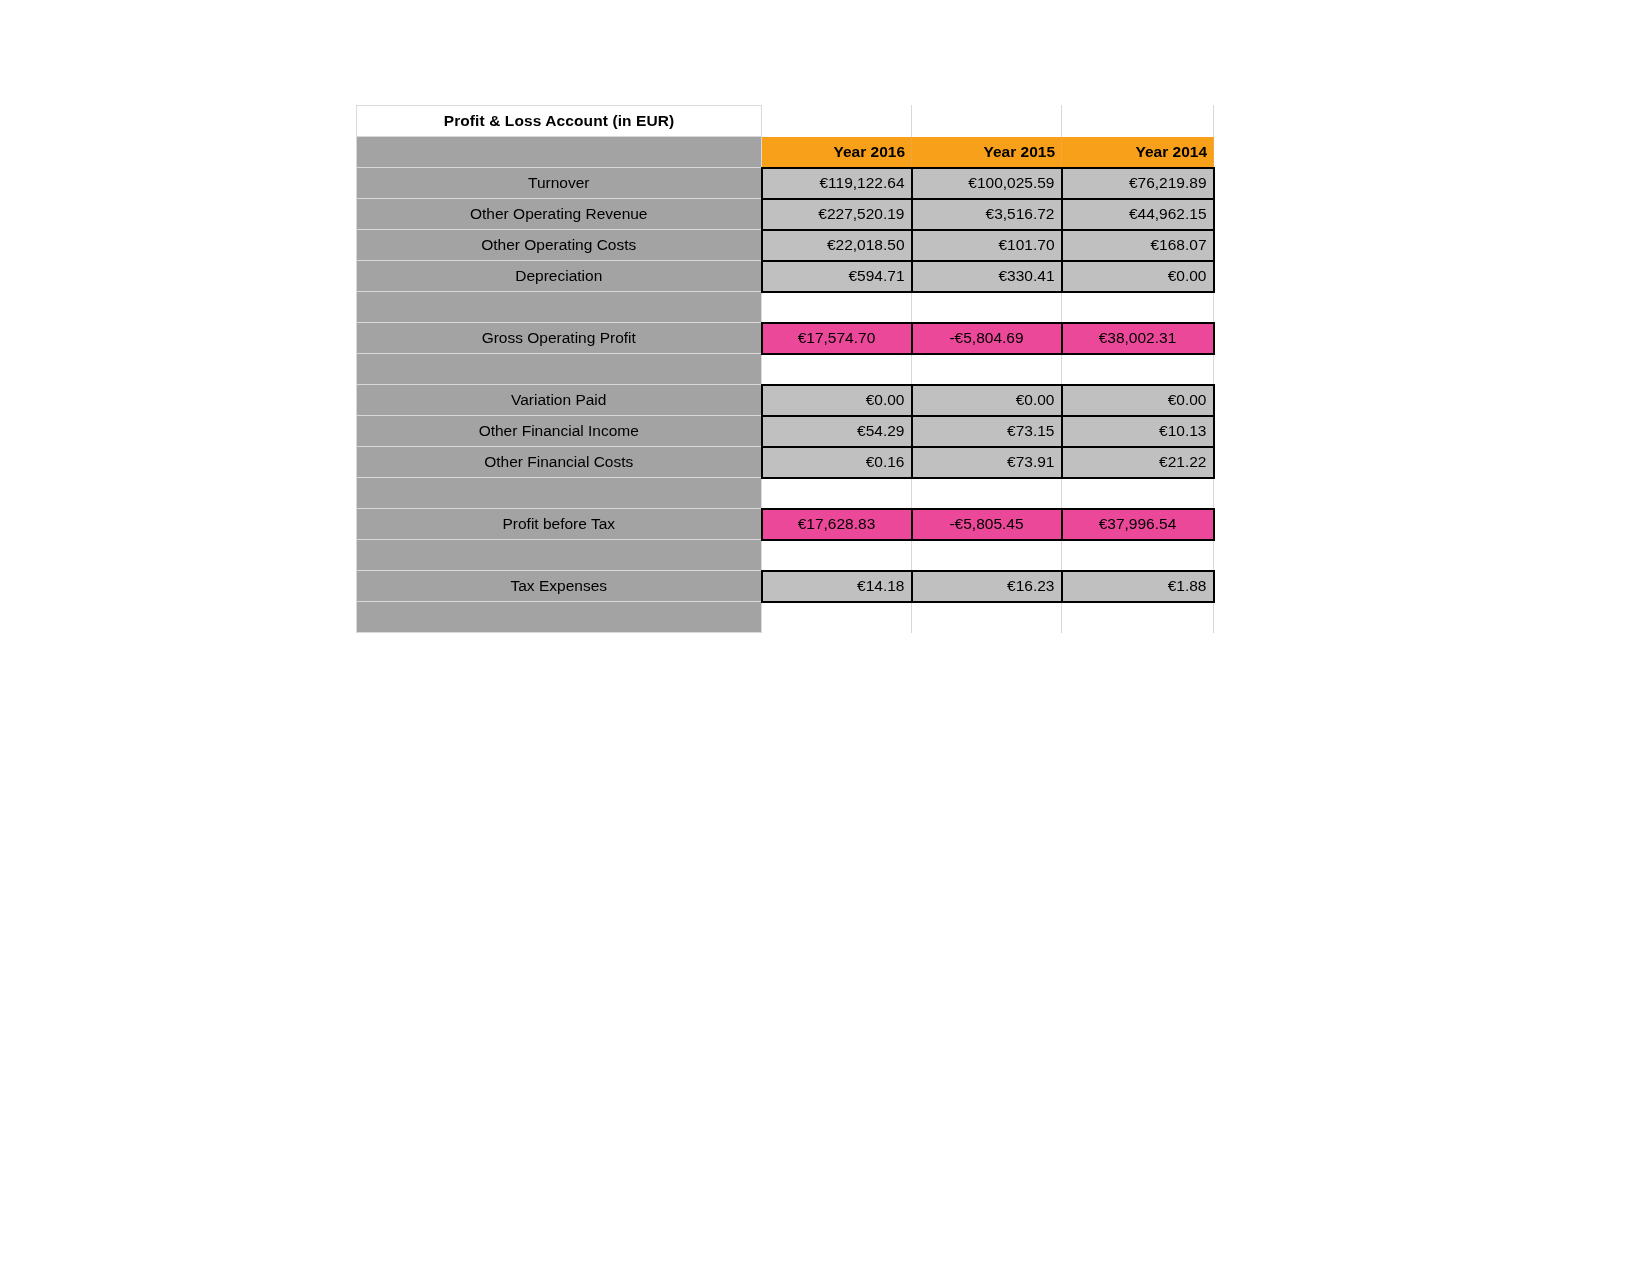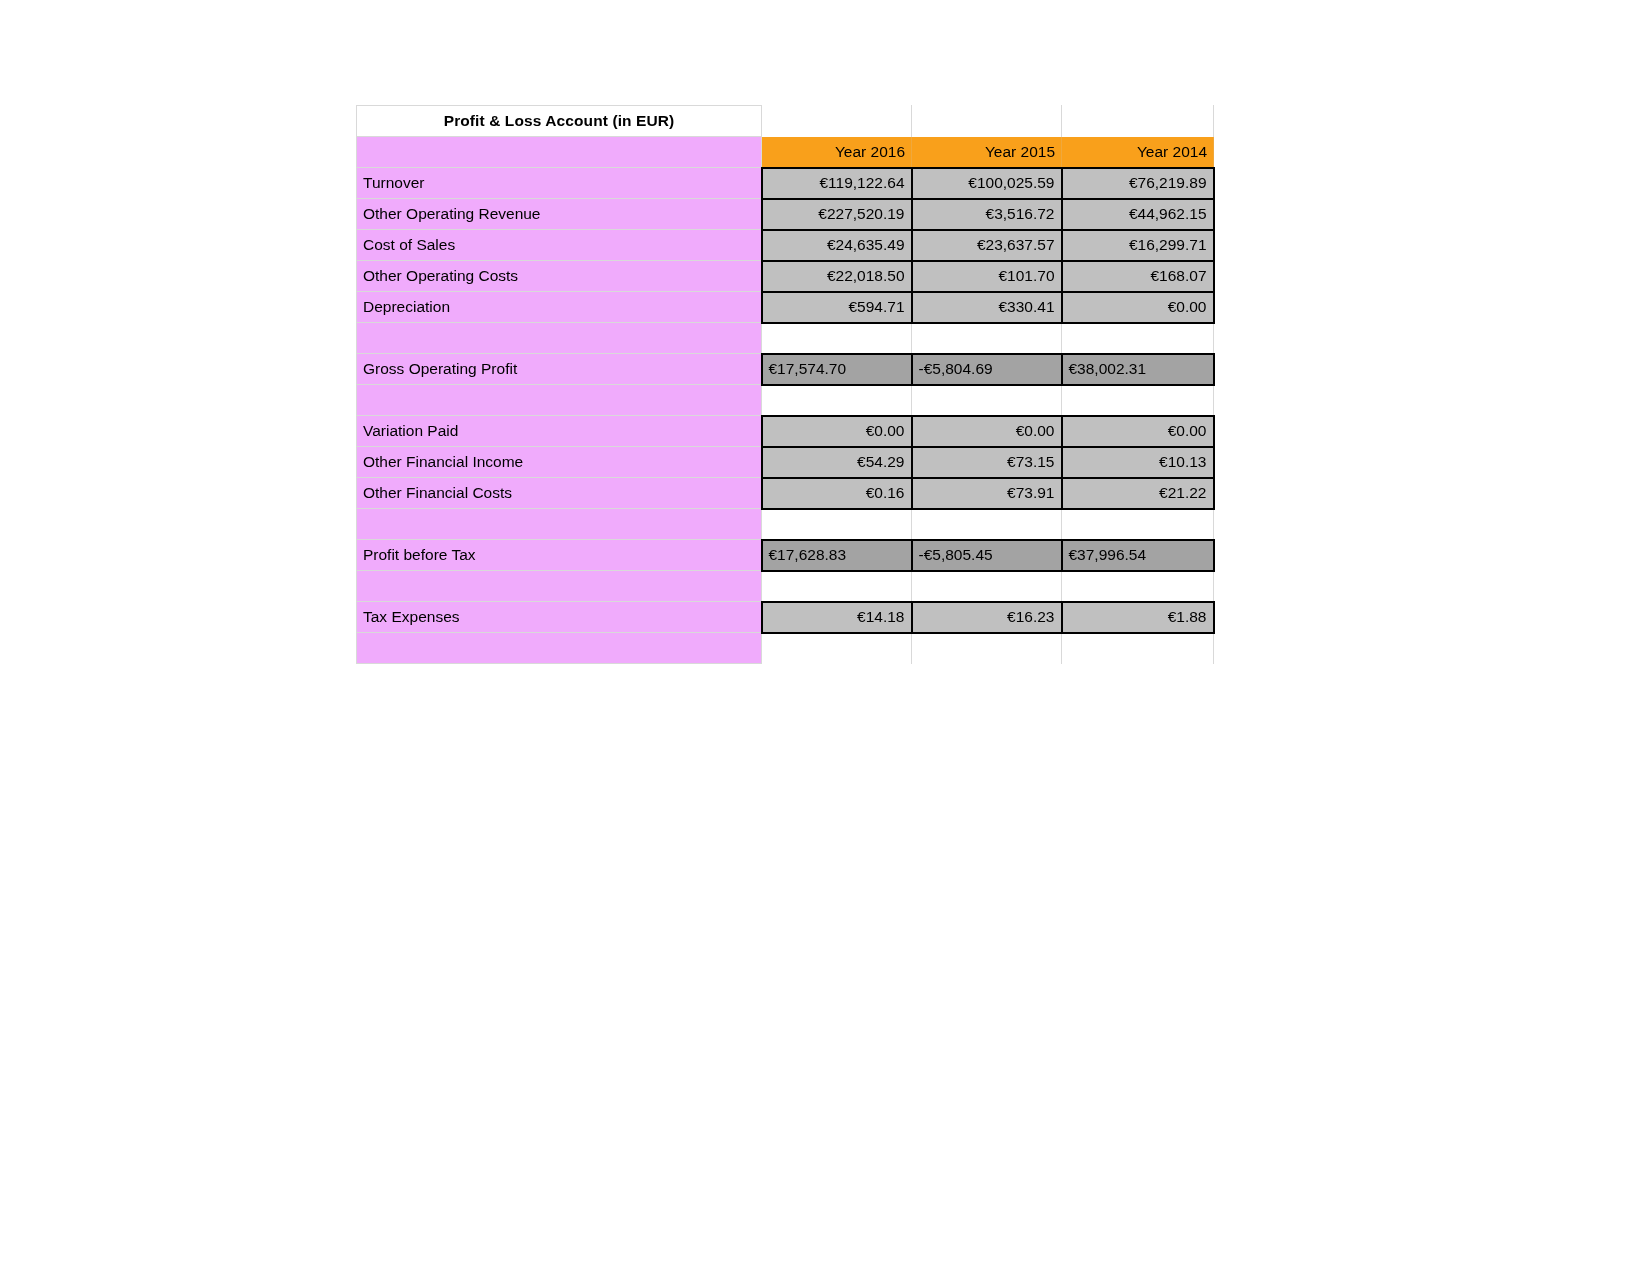--- a/index.html
+++ b/index.html
@@ -48,27 +48,27 @@
     font-size: 15.5px;
     color: #000000;
     vertical-align: middle;
     box-sizing: border-box;
     white-space: nowrap;
     overflow: hidden;
   }
 
   
   td.label {
-    text-align: left;
+    text-align: center;
     padding-left: 7px;
     border-top: 1px solid #d9d9d9;
     border-bottom: 1px solid #d9d9d9;
     border-left: 1px solid #d9d9d9;
     border-right: 1px solid #d9d9d9;
-    background: #f0abfc;
+    background: #a3a3a3;
   }
 
   
   td.title {
     font-size: 19px;
     font-weight: bold;
     letter-spacing: 0.1px;
     height: 37px;
     border-top: 1px solid #d9d9d9;
     border-bottom: 1px solid #d9d9d9;
@@ -85,43 +85,43 @@
     border-left: 1px solid #d9d9d9;
     border-right: 1px solid #d9d9d9;
     border-top: 1px solid transparent;
     border-bottom: 1px solid transparent;
   }
 
   
   td.yearhead {
     background: #f9a01b;
     color: #1a1000;
-    font-weight: normal;
+    font-weight: bold;
     font-size: 15.5px;
     text-align: right;
     padding-right: 7px;
     border-left: 1px solid #f0a83c;
     border-right: 1px solid #f0a83c;
     border-top: 1px solid #f9a01b;
     border-bottom: 1px solid #f9a01b;
   }
 
   
   td.num {
     background: #c0c0c0;
     text-align: right;
     padding-right: 7px;
     border: 2px solid #000000;
     margin-left: 30px;
   }
 
   
   td.total {
-    background: #a3a3a3;
-    text-align: left;
+    background: #ec4899;
+    text-align: center;
     padding-right: 7px;
     border: 2px solid #000000;
   }
 
   
   td.label.spacer { }
 
   tr.spacer td { height: 31px; }
 </style>
 </head>
@@ -157,26 +157,20 @@
             <td class="num">€100,025.59</td>
             <td class="num">€76,219.89</td>
           </tr>
           <tr class="">
             <td class="label">Other Operating Revenue</td>
             <td class="num">€227,520.19</td>
             <td class="num">€3,516.72</td>
             <td class="num">€44,962.15</td>
           </tr>
           <tr class="">
-            <td class="label">Cost of Sales</td>
-            <td class="num">€24,635.49</td>
-            <td class="num">€23,637.57</td>
-            <td class="num">€16,299.71</td>
-          </tr>
-          <tr class="">
             <td class="label">Other Operating Costs</td>
             <td class="num">€22,018.50</td>
             <td class="num">€101.70</td>
             <td class="num">€168.07</td>
           </tr>
           <tr class="">
             <td class="label">Depreciation</td>
             <td class="num">€594.71</td>
             <td class="num">€330.41</td>
             <td class="num">€0.00</td>

